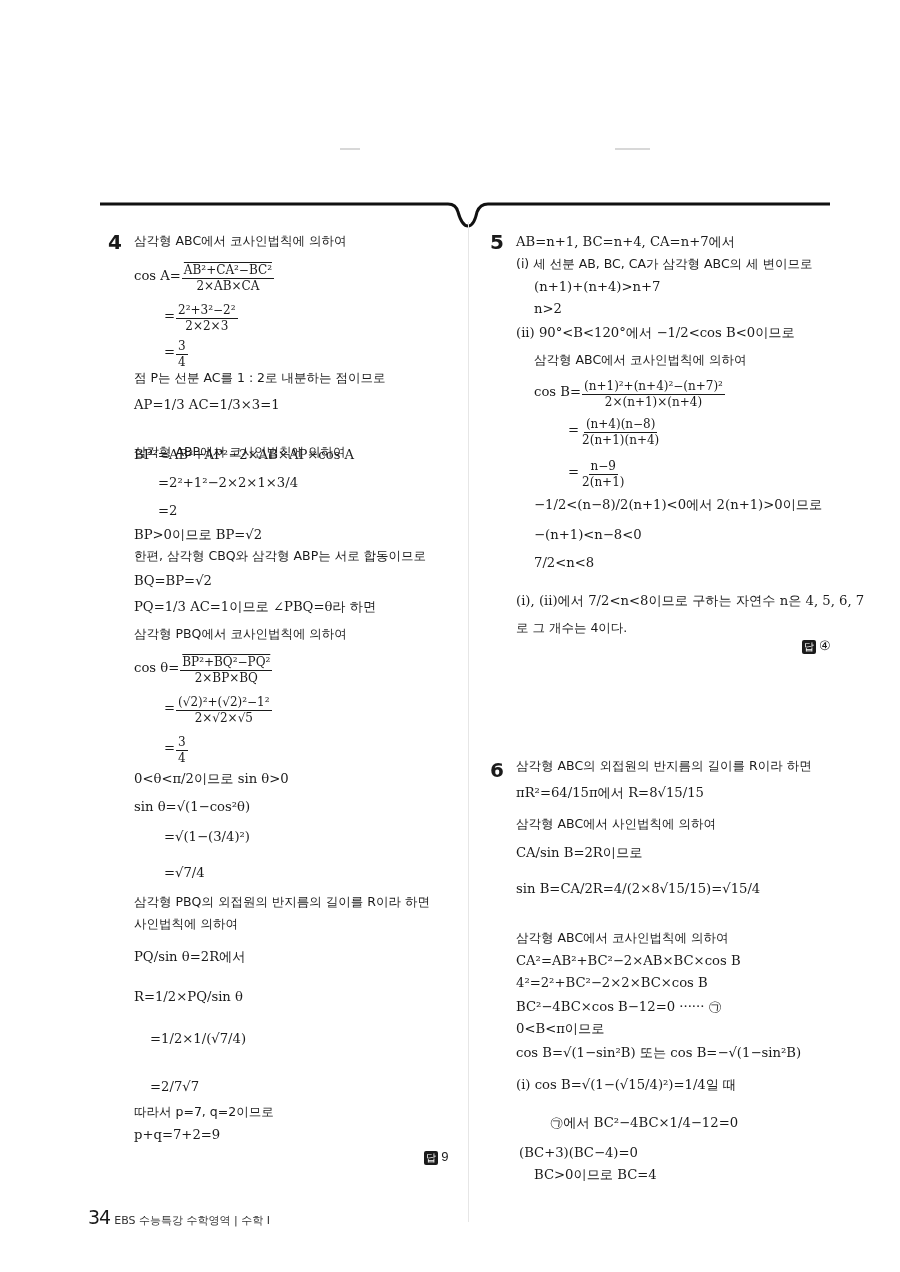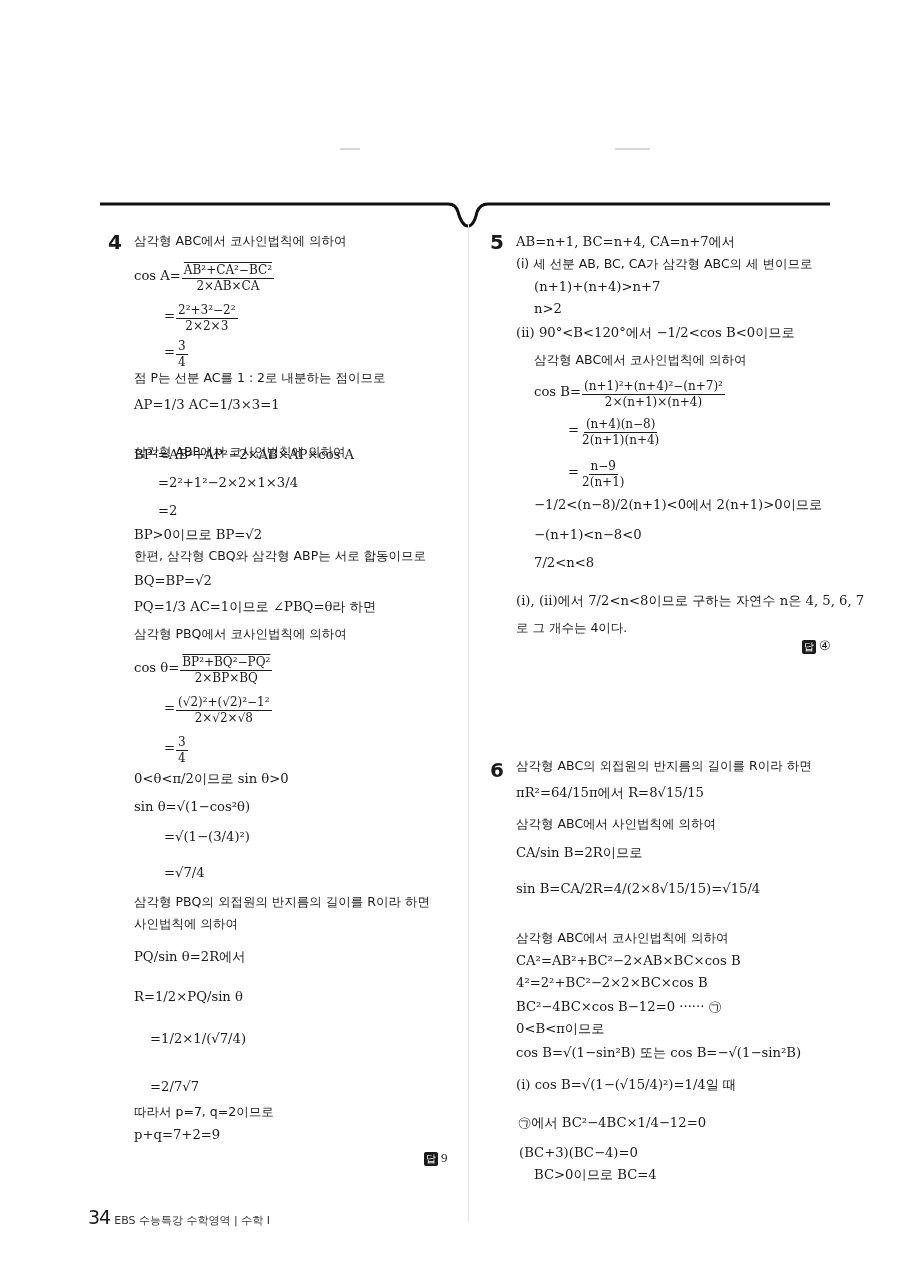--- a/index.html
+++ b/index.html
@@ -11,21 +11,21 @@
   .col-left { left:108px; top:232px; width:340px; }
   .col-right { left:490px; top:232px; width:360px; }
   .divider { position:absolute; left:468px; top:222px; width:1px; height:1000px; background:#e6e6e6; }
   .qnum { position:absolute; font-family:"DejaVu Sans","Liberation Sans",sans-serif; font-weight:bold; font-size:20px; }
   .ln { position:absolute; white-space:nowrap; }
   .ko { font-family:"DejaVu Sans","Liberation Sans",sans-serif; font-size:12.5px; }
   .ol { text-decoration:overline; }
   .frac { display:inline-flex; flex-direction:column; align-items:center; vertical-align:middle; font-size:12px; margin:0 1px; }
   .frac .n { border-bottom:1px solid #1a1a1a; padding:4px 2px 1px; line-height:1.1; }
   .frac .d { padding:1px 2px 0; line-height:1.1; }
-  .ans { position:absolute; font-family:Liberation Serif, serif; font-size:13px; }
+  .ans { position:absolute; font-family:Liberation Mono, monospace; font-size:13px; }
   .ans-badge { display:inline-block; background:#1a1a1a; color:#fff; font-size:10px; padding:0 2px; margin-right:3px; border-radius:2px; }
   .footer { position:absolute; left:88px; top:1206px; font-family:"DejaVu Sans","Liberation Sans",sans-serif; }
   .footer .pg { font-size:19px; letter-spacing:-1px; }
   .footer .tx { font-size:11px; color:#333; margin-left:4px; }
   .faint { position:absolute; top:148px; height:2px; background:#d8d8d8; }
 </style>
 </head>
 <body>
 
 <div class="page">
@@ -67,21 +67,21 @@
     <div class="ln" style="left:26px;top:368px;">PQ=1/3 AC=1이므로 ∠PBQ=θ라 하면</div>
     <div class="ln ko" style="left:26px;top:396px;">삼각형 PBQ에서 코사인법칙에 의하여</div>
     <div class="ln" style="left:26px;top:420px;">
       <span>cos θ=</span><span class="frac">
           <span class="n ol">BP²+BQ²−PQ²</span>
           <span class="d">2×BP×BQ</span>
         </span>
     </div>
     <div class="ln" style="left:56px;top:460px;">=<span class="frac">
           <span class="n">(√2)²+(√2)²−1²</span>
-          <span class="d">2×√2×√8</span>
+          <span class="d">2×√2×√5</span>
         </span></div>
     <div class="ln" style="left:56px;top:500px;">=<span class="frac">
           <span class="n">3</span>
           <span class="d">4</span>
         </span></div>
     <div class="ln" style="left:26px;top:540px;">0&lt;θ&lt;π/2이므로 sin θ&gt;0</div>
     <div class="ln" style="left:26px;top:568px;">sin θ=√(1−cos²θ)</div>
     <div class="ln" style="left:56px;top:598px;">=√(1−(3/4)²)</div>
     <div class="ln" style="left:56px;top:634px;">=√7/4</div>
     <div class="ln ko" style="left:26px;top:664px;">삼각형 PBQ의 외접원의 반지름의 길이를 R이라 하면</div>
@@ -136,21 +136,21 @@
     <div class="ln ko" style="left:26px;top:58px;">삼각형 ABC에서 사인법칙에 의하여</div>
     <div class="ln" style="left:26px;top:86px;">CA/sin B=2R이므로</div>
     <div class="ln" style="left:26px;top:122px;">sin B=CA/2R=4/(2×8√15/15)=√15/4</div>
     <div class="ln ko" style="left:26px;top:172px;">삼각형 ABC에서 코사인법칙에 의하여</div>
     <div class="ln" style="left:26px;top:194px;">CA²=AB²+BC²−2×AB×BC×cos B</div>
     <div class="ln" style="left:26px;top:216px;">4²=2²+BC²−2×2×BC×cos B</div>
     <div class="ln" style="left:26px;top:240px;">BC²−4BC×cos B−12=0   ······ ㉠</div>
     <div class="ln" style="left:26px;top:262px;">0&lt;B&lt;π이므로</div>
     <div class="ln" style="left:26px;top:286px;">cos B=√(1−sin²B) 또는 cos B=−√(1−sin²B)</div>
     <div class="ln" style="left:26px;top:318px;">(i) cos B=√(1−(√15/4)²)=1/4일 때</div>
-    <div class="ln" style="left:28px;top:356px;">㉠에서 BC²−4BC×1/4−12=0</div>
+    <div class="ln" style="left:60px;top:356px;">㉠에서 BC²−4BC×1/4−12=0</div>
     <div class="ln" style="left:29px;top:386px;">(BC+3)(BC−4)=0</div>
     <div class="ln" style="left:44px;top:408px;">BC&gt;0이므로 BC=4</div>
   </div>
 
   <div class="footer">
     <span class="pg">34</span><span class="tx">EBS 수능특강 수학영역 | 수학 Ⅰ</span>
   </div>
 </div>
 
 </body></html>

